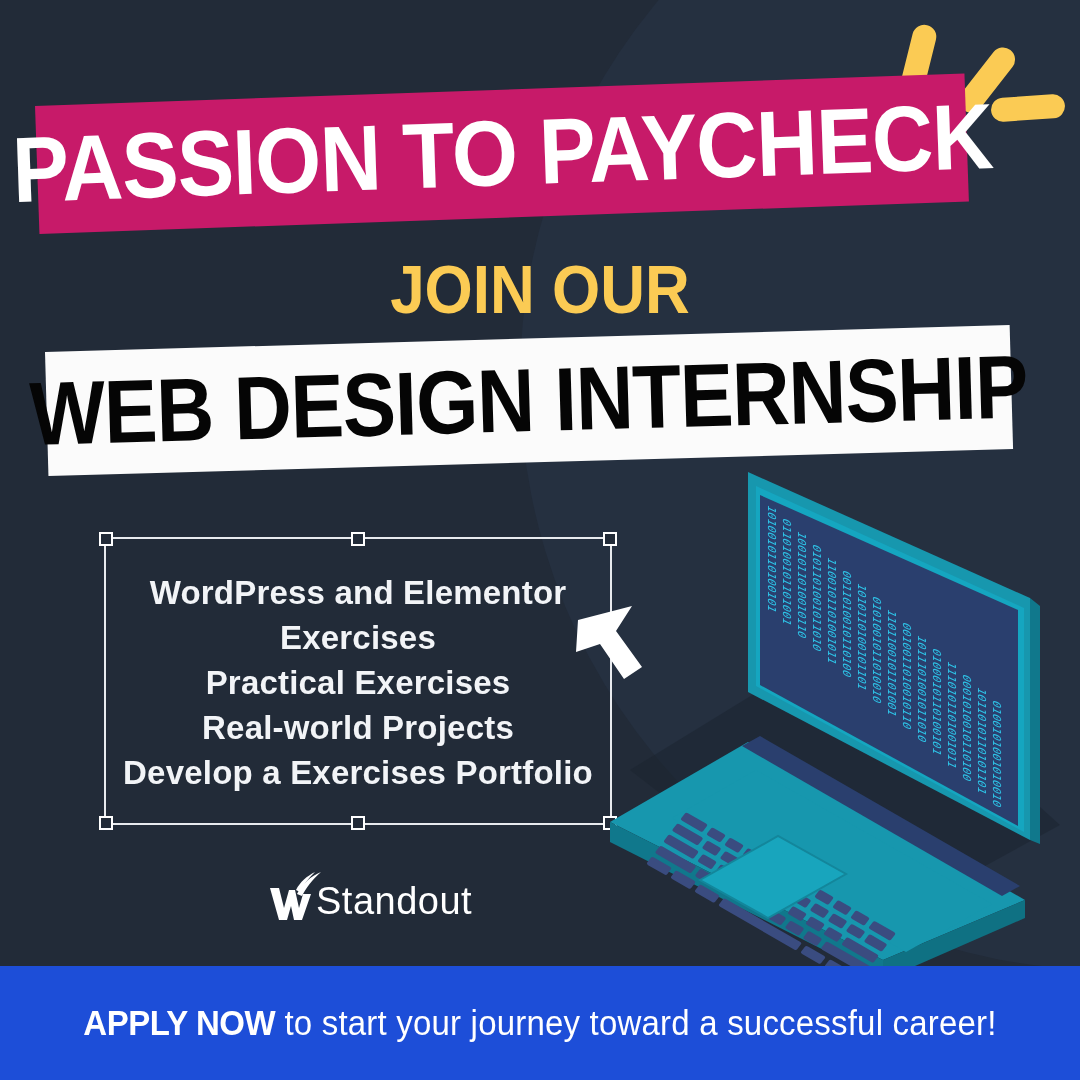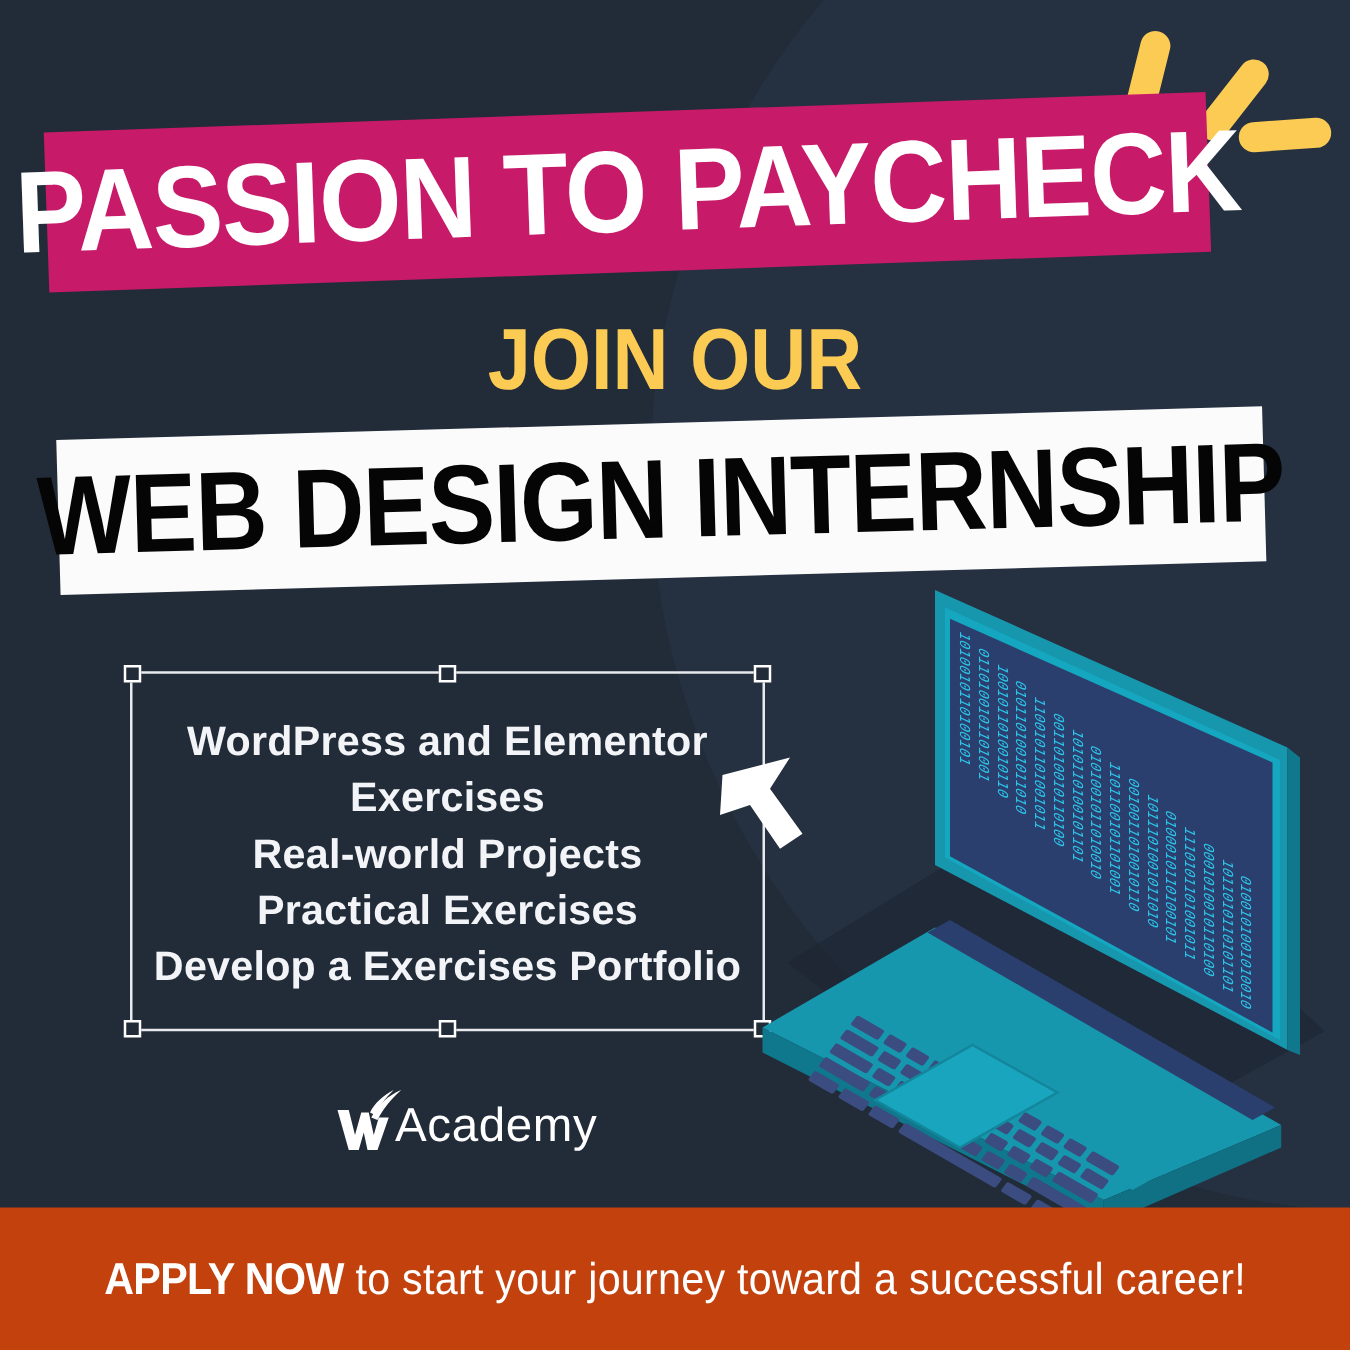--- a/index.html
+++ b/index.html
@@ -155,21 +155,21 @@
     position:absolute;
     left:600px;top:440px;
     width:470px;height:530px;
   }
 
   
   .bottom-bar{
     position:absolute;
     left:0;bottom:0;
     width:1080px;height:114px;
-    background:#c2410c;
+    background:#1d4ed8;
     display:flex;align-items:center;justify-content:center;
   }
   .cta{
     color:#ffffff;
     font-size:33px;
     letter-spacing:0.2px;
     white-space:nowrap;
     transform:scaleY(1.08);
   }
   .cta .strong{
@@ -203,22 +203,22 @@
     <div class="handle h-tm"></div>
     <div class="handle h-tr"></div>
     <div class="handle h-bl"></div>
     <div class="handle h-bm"></div>
     <div class="handle h-br"></div>
   </div>
 
   <div class="feature-list">
     <div>WordPress and Elementor</div>
     <div>Exercises</div>
+    <div>Practical Exercises</div>
     <div>Real-world Projects</div>
-    <div>Practical Exercises</div>
     <div>Develop a Exercises Portfolio</div>
   </div>
 
   <svg class="laptop" viewBox="0 0 470 530">
     <defs>
       <clipPath id="screenClip">
         <polygon points="160,55 418,170 418,390 160,245"></polygon>
       </clipPath>
     </defs>
 
@@ -324,21 +324,21 @@
   <svg class="cursor-arrow" viewBox="0 0 90 95">
     <polygon points="8,20 62,6 46,31 72,67 54,79 30,44 6,52" fill="#ffffff"></polygon>
   </svg>
 
   <div class="logo">
     <svg class="logo-mark" viewBox="0 0 56 56">
       <path d="M4,20 L13,20 L18,40 L23,22 L29,22 L33,40 L37,26 L45,26 L36,52 L28,52 L25,38 L21,52 L13,52 Z" fill="#ffffff"></path>
       <path d="M31,26 C36,16 45,8 55,4 C46,12 40,20 36,28 Z" fill="#ffffff"></path>
       <path d="M30,22 C34,14 41,8 49,4 C42,11 37,17 34,24 Z" fill="#ffffff"></path>
     </svg>
-    <span class="logo-text">Academy</span>
+    <span class="logo-text">Standout</span>
   </div>
 
   <div class="bottom-bar">
     <div class="cta">
       <span class="strong">APPLY NOW</span><span> to start your journey toward a successful career!</span>
     </div>
   </div>
 
 </div>
 

